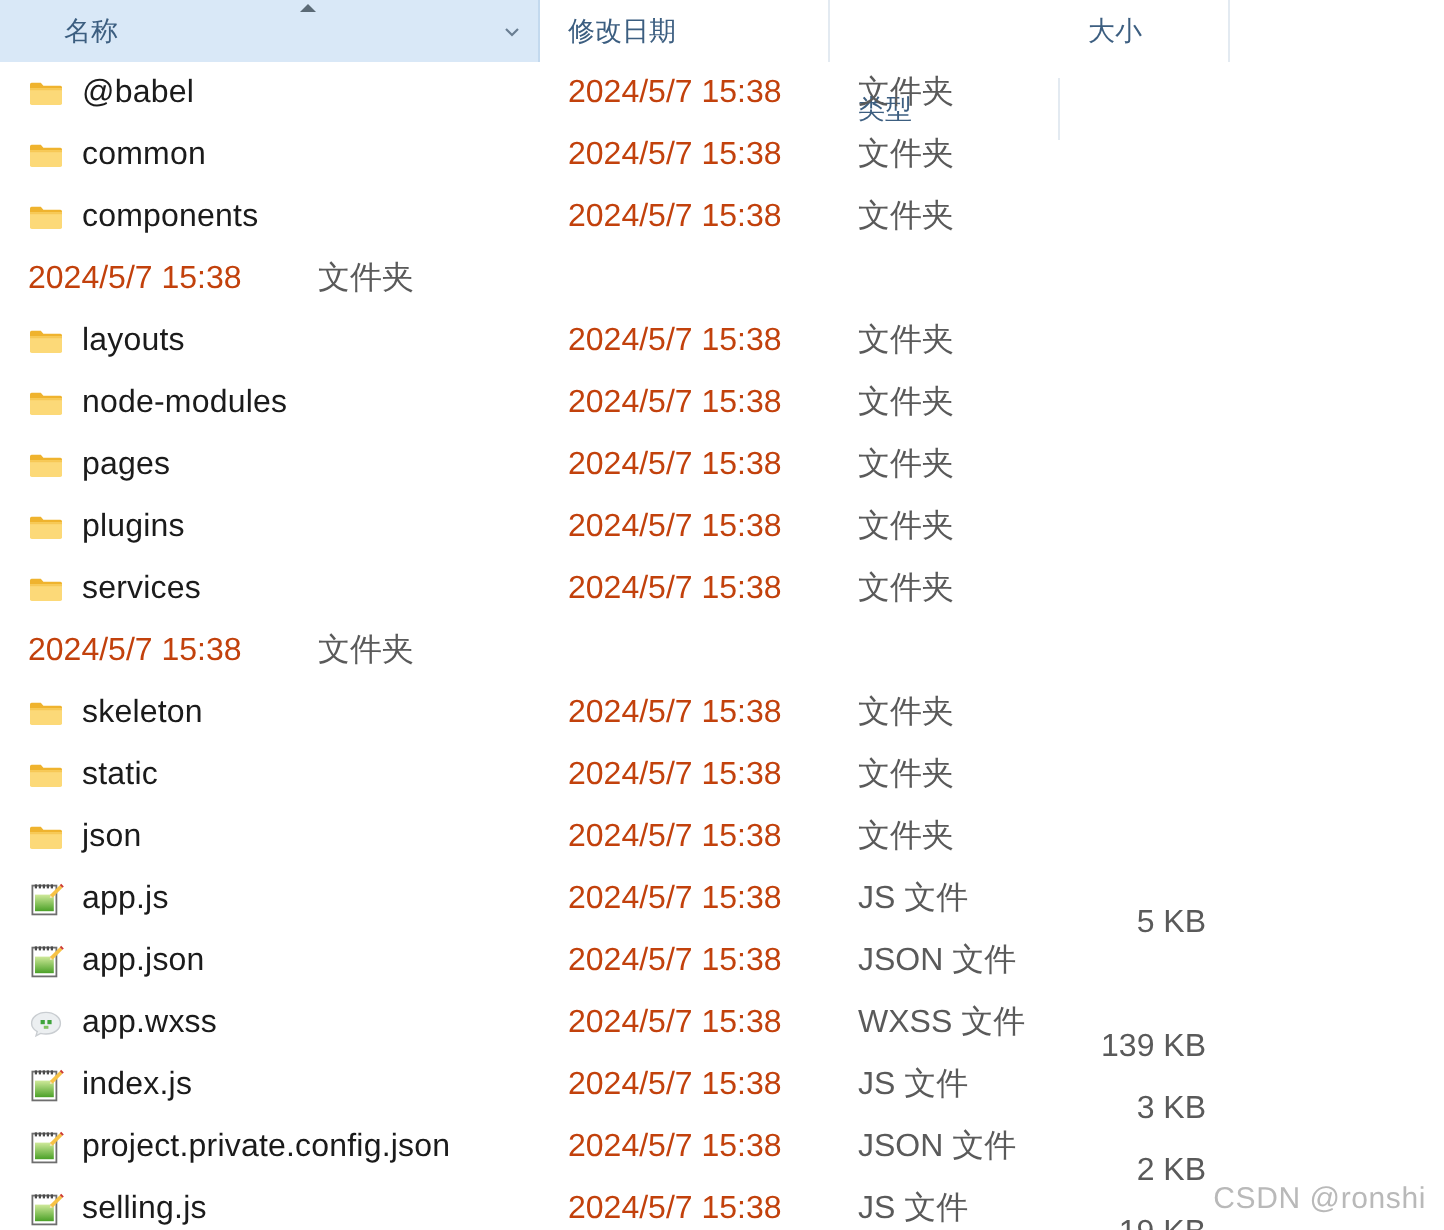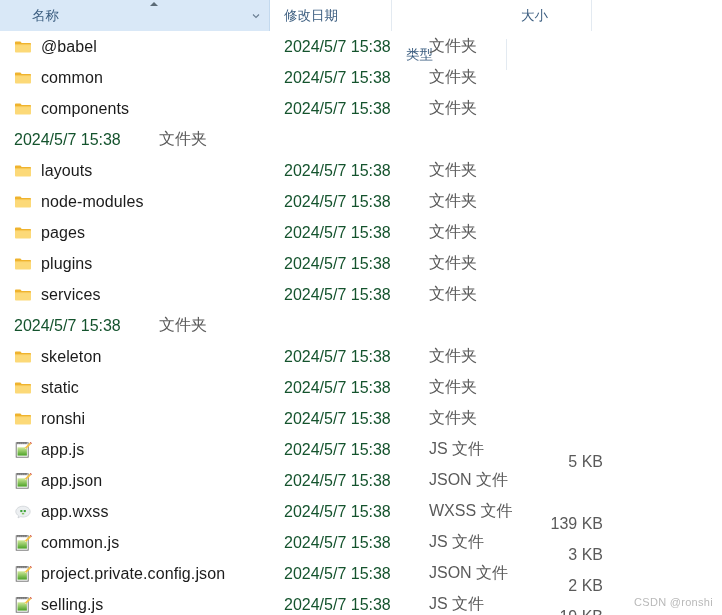--- a/index.html
+++ b/index.html
@@ -43,21 +43,21 @@
     border-right: 1px solid #e3eaf1;
     padding-left: 14px;
     white-space: nowrap;
   }
   .col.name {
     width: 270px;
     background: #d9e8f7;
     border-right: 1px solid #c3d9ee;
     padding-left: 32px;
   }
-  .col.date  { width: 122px; }
+  .col.date  { width: 145px; }
   .col.type  { width: 115px; margin-top: 39px; }
   .col.size  { width: 85px; }
   .col.tail  { width: 107px; border-right: none; }
 
   .sort-caret {
     position: absolute;
     left: 150px;
     top: 2px;
     width: 0;
     height: 0;
@@ -89,21 +89,21 @@
     white-space: nowrap;
   }
   .cell {
     box-sizing: border-box;
     display: flex;
     align-items: center;
     height: 31px;
     overflow: hidden;
   }
   .cell.c-name { width: 270px; padding-left: 14px; color: #1b1b1b; }
-  .cell.c-date { width: 145px; padding-left: 14px; color: #14532d; }
+  .cell.c-date { width: 145px; padding-left: 14px; color: #c2410c; }
   .cell.c-type { width: 115px; padding-left: 14px; color: #5a5a5a; }
   .cell.c-size { width: 85px;  padding-right: 12px; color: #5a5a5a;
                  justify-content: flex-end; margin-top: 24px; }
   .cell.c-tail { width: 107px; }
 
   .fname { margin-left: 9px; letter-spacing: 0.1px; }
 
   
   .icon {
     flex: 0 0 auto;
@@ -112,21 +112,21 @@
     display: block;
     position: relative;
   }
   .icon svg { display: block; }
 
   
   .watermark {
     position: absolute;
     right: 9px;
     bottom: 7px;
-    font-size: 11px;
+    font-size: 15px;
     color: #b9b9b9;
     letter-spacing: 0.3px;
     user-select: none;
     font-family: "Liberation Sans", "DejaVu Sans", sans-serif;
   }
 </style>
 </head>
 <body>
 
 <div id="explorer">
@@ -355,21 +355,21 @@
     <div class="cell c-name">
       <span class="icon">
             <svg viewBox="0 0 18 18" width="18" height="18" aria-hidden="true">
       <path d="M1 4.2 A0.8 0.8 0 0 1 1.8 3.4 H6.4 L7.7 4.9 H16.2
                A0.8 0.8 0 0 1 17 5.7 V6.6 H1 Z" fill="#efb32e"></path>
       <path d="M1 6.1 H17 V13.6 A0.9 0.9 0 0 1 16.1 14.5
                H1.9 A0.9 0.9 0 0 1 1 13.6 Z" fill="#fcd978"></path>
       <path d="M1 6.1 H17 V7.1 H1 Z" fill="#f7c855"></path>
     </svg>
           </span>
-      <span class="fname">ronshi</span>
+      <span class="fname">json</span>
     </div>
     <div class="cell c-date">2024/5/7 15:38</div>
     <div class="cell c-type">文件夹</div>
     <div class="cell c-size"></div>
     <div class="cell c-tail"></div>
   </div>
       <div class="row">
     <div class="cell c-name">
       <span class="icon">
             <svg viewBox="0 0 18 18" width="18" height="18" aria-hidden="true">
@@ -454,21 +454,21 @@
       <linearGradient id="ngrad" x1="0" y1="0" x2="0" y2="1">
         <stop offset="0" stop-color="#cfe99a"></stop>
         <stop offset="1" stop-color="#4ba128"></stop>
       </linearGradient>
       <rect x="3.5" y="6.3" width="9.4" height="8.3" fill="url(#ngrad)"></rect>
       <path d="M11.2 6.3 L15.9 1.6 L17.2 2.9 L12.5 7.6 L10.9 8.0 Z" fill="#f7c245"></path>
       <path d="M15.9 1.6 L17.2 2.9 L17.9 2.2 L16.6 0.9 Z" fill="#cc3a32"></path>
       <path d="M10.9 8.0 L11.2 6.6 L12.3 7.7 Z" fill="#f2e7c2"></path>
     </svg>
           </span>
-      <span class="fname">common.js</span>
+      <span class="fname">index.js</span>
     </div>
     <div class="cell c-date">2024/5/7 15:38</div>
     <div class="cell c-type">JS 文件</div>
     <div class="cell c-size">3 KB</div>
     <div class="cell c-tail"></div>
   </div>
       <div class="row">
     <div class="cell c-name">
       <span class="icon">
             <svg viewBox="0 0 18 18" width="18" height="18" aria-hidden="true">

